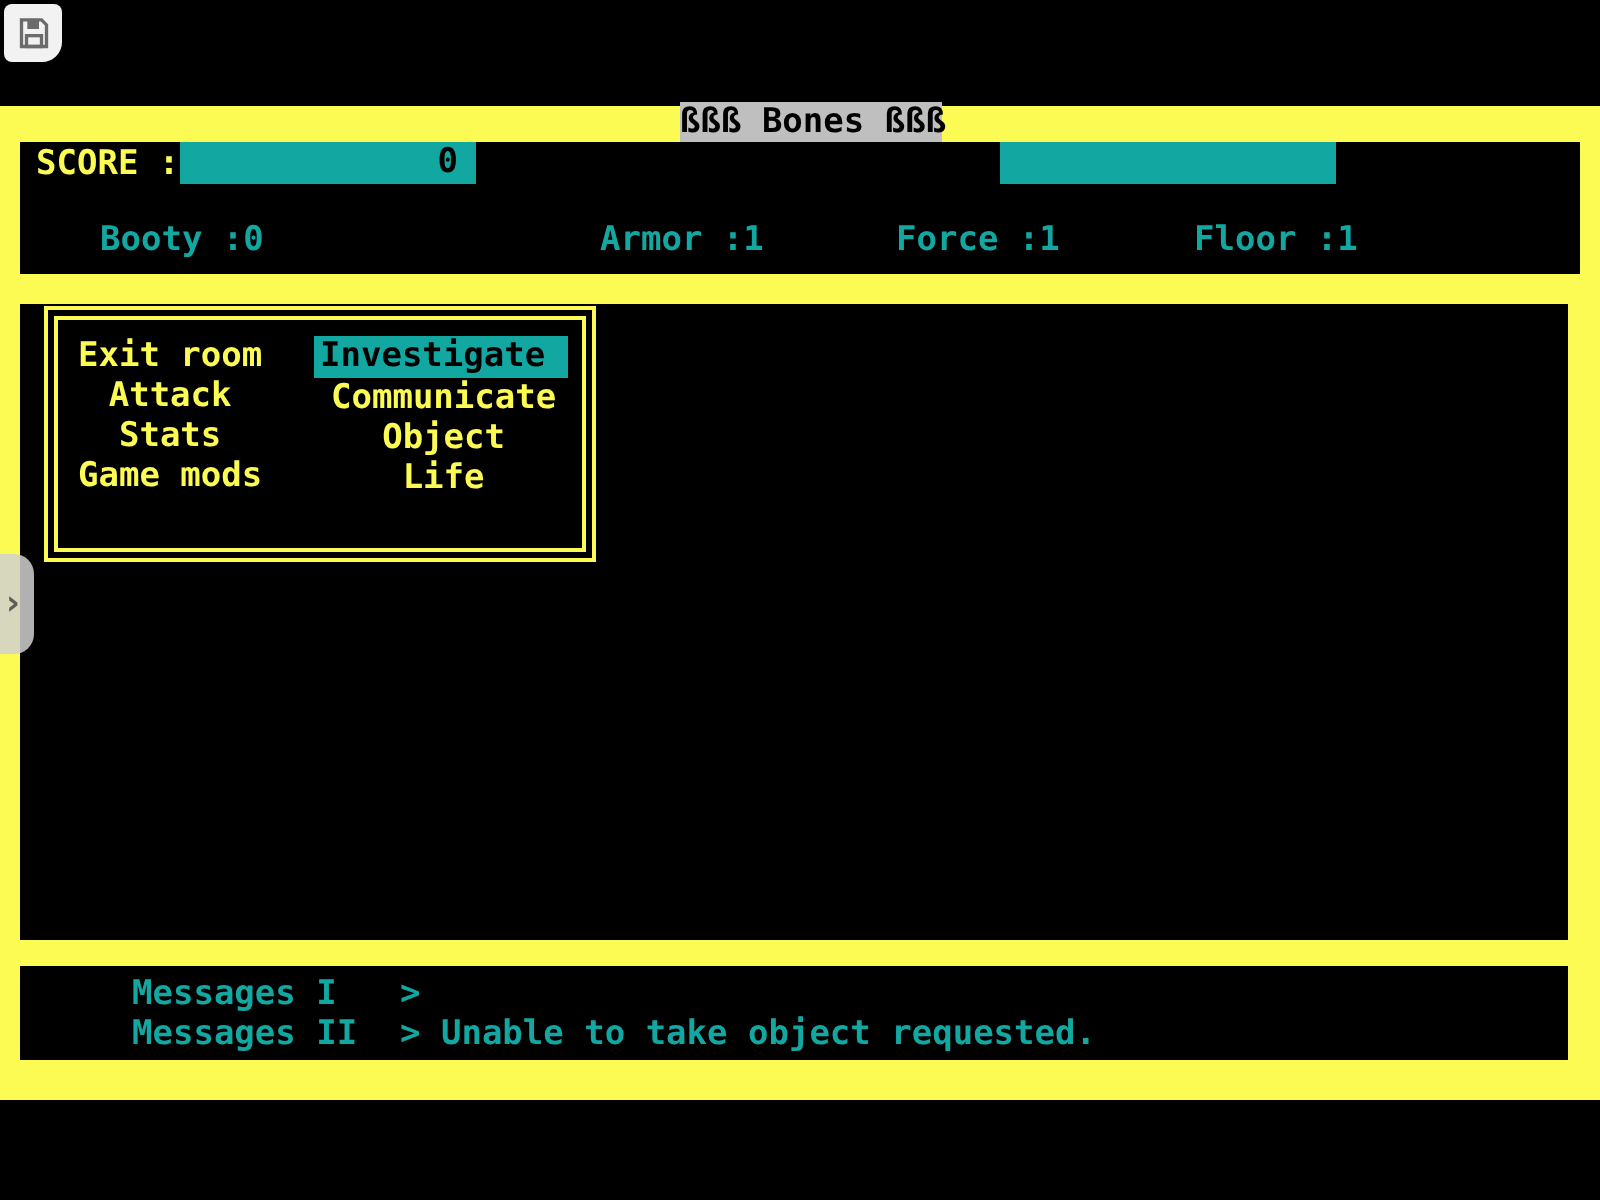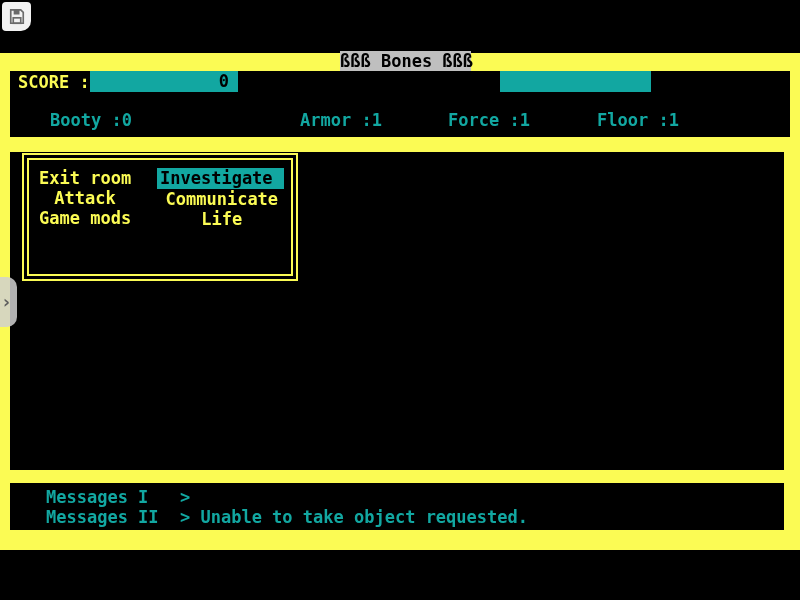--- a/index.html
+++ b/index.html
@@ -29,33 +29,33 @@
   .screen{
     position:absolute;left:0;top:53px;width:800px;height:497px;
     background:var(--screen-yellow);
   }
   .title-box{
     position:absolute;left:340px;top:-2px;width:131px;height:21px;
     background:var(--title-gray);color:#000;
     font-size:17px;line-height:21px;text-align:center;
     white-space:nowrap;
   }
-  .panel{position:absolute;background:#000;}
+  .panel{position:absolute;background:#000;padding-left:20px;}
   .hud-panel{left:10px;top:18px;width:780px;height:66px;}
   .score-label{
     position:absolute;left:8px;top:1px;
     color:var(--screen-yellow);font-size:17px;line-height:20px;white-space:pre;
   }
   .score-bar{
     position:absolute;left:80px;top:0;width:148px;height:21px;
     background:var(--teal);color:#000;font-size:17px;line-height:21px;
     text-align:right;padding-right:9px;
   }
   .life-box{
-    position:absolute;left:490px;top:0;width:151px;height:21px;
+    position:absolute;left:490px;top:0;width:168px;height:21px;
     background:var(--teal);color:#000;font-size:17px;line-height:21px;
     text-align:center;white-space:pre;
   }
   .stat{
     position:absolute;top:39px;color:var(--teal);
     font-size:17px;line-height:20px;white-space:pre;
   }
   .stat-0{left:40px;} .stat-1{left:290px;} .stat-2{left:438px;} .stat-3{left:587px;}
 
   .main-panel{left:10px;top:99px;width:774px;height:318px;}
@@ -124,25 +124,27 @@
     <span class="stat stat-2">Force :1</span>
     <span class="stat stat-3">Floor :1</span>
   </div>
 
   <div class="panel main-panel">
     <div class="menu-box">
       <div class="menu-box-inner"></div>
       <div class="menu-col menu-col-left">
         <div class="menu-item">Exit room</div>
         <div class="menu-item">Attack</div>
+        <div class="menu-item">Stats</div>
         <div class="menu-item">Game mods</div>
       </div>
       <div class="menu-col menu-col-right">
         <div><span class="menu-item selected">Investigate</span></div>
         <div class="menu-item">Communicate</div>
+        <div class="menu-item">Object</div>
         <div class="menu-item">Life</div>
       </div>
     </div>
   </div>
 
   <div class="panel messages-panel">
     <div class="msg-row msg-row-0">
       <span class="msg-label">Messages I</span>
       <span class="msg-content">&gt;</span>
     </div>

